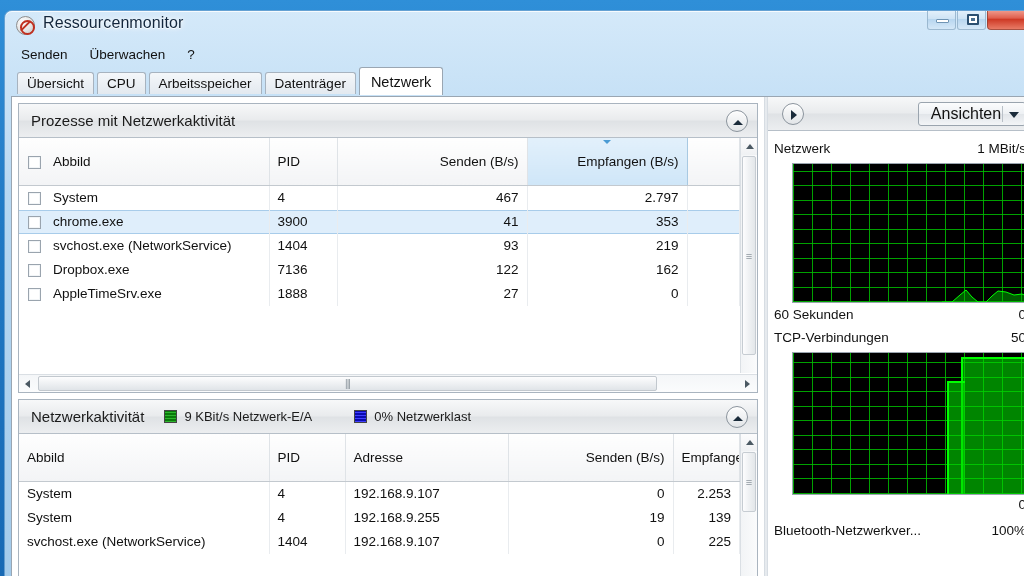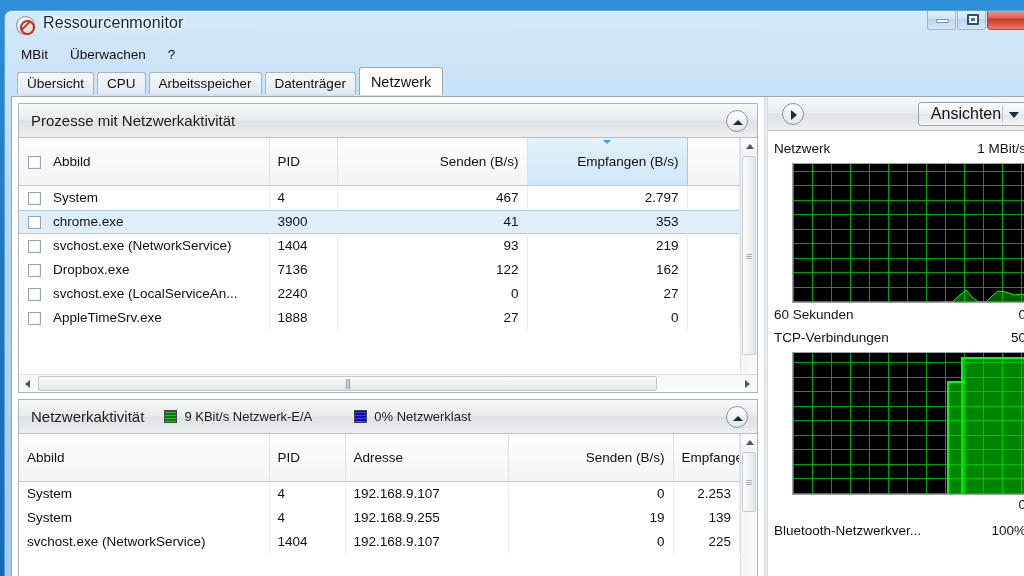--- a/index.html
+++ b/index.html
@@ -299,21 +299,21 @@
           <span class="glyph-min"></span>
         </div>
       <div class="wbtn">
           <span class="glyph-restore"></span>
         </div>
       <div class="wbtn close"></div>
     </div>
   </div>
 
   <div id="menubar">
-    <span class="mi">MBit</span>
+    <span class="mi">Senden</span>
     <span class="mi">Überwachen</span>
     <span class="mi">?</span>
   </div>
 
   <div id="tabstrip">
     <div class="tab">Übersicht</div>
     <div class="tab">CPU</div>
     <div class="tab">Arbeitsspeicher</div>
     <div class="tab">Datenträger</div>
     <div class="tab active">Netzwerk</div>
@@ -373,28 +373,20 @@
                 <td class="num">93</td>
                 <td class="num">219</td>
                 <td></td>
               </tr>
               <tr>
                 <td class="cbcell"><span class="cbox"></span></td>
                 <td>Dropbox.exe</td>
                 <td>7136</td>
                 <td class="num">122</td>
                 <td class="num">162</td>
-                <td></td>
-              </tr>
-              <tr>
-                <td class="cbcell"><span class="cbox"></span></td>
-                <td>svchost.exe (LocalServiceAn...</td>
-                <td>2240</td>
-                <td class="num">0</td>
-                <td class="num">27</td>
                 <td></td>
               </tr>
               <tr>
                 <td class="cbcell"><span class="cbox"></span></td>
                 <td>AppleTimeSrv.exe</td>
                 <td>1888</td>
                 <td class="num">27</td>
                 <td class="num">0</td>
                 <td></td>
               </tr>

